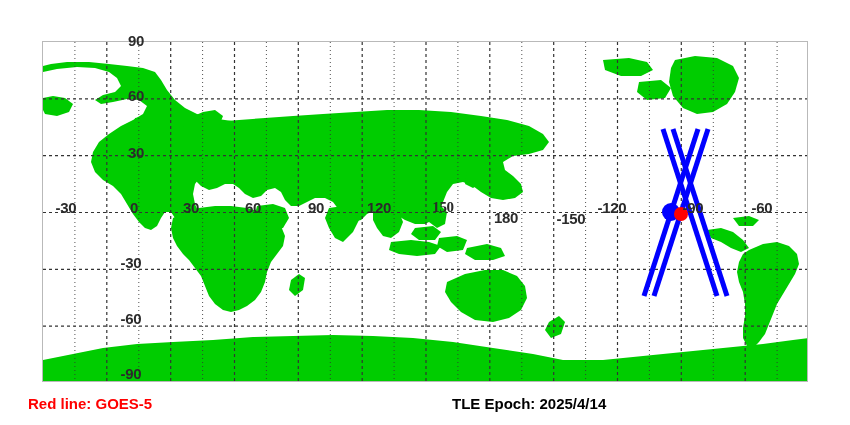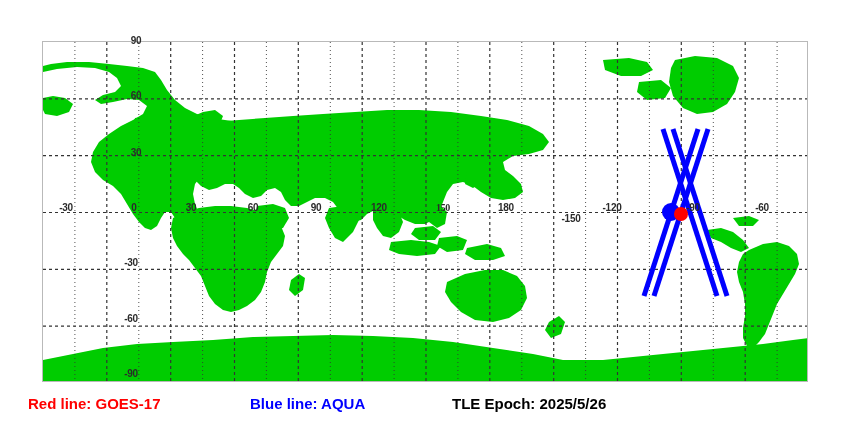--- a/index.html
+++ b/index.html
@@ -44,21 +44,21 @@
     position: absolute;
     left: 0;
     top: 0;
     width: 850px;
     height: 425px;
     pointer-events: none;
   }
   .axis-label {
     position: absolute;
     font-family: "Liberation Sans", sans-serif;
-    font-size: 10px;
+    font-size: 15px;
     font-weight: bold;
     color: #2b2b2b;
     white-space: nowrap;
     transform: translate(-50%, -50%);
     letter-spacing: -0.3px;
   }
   
   #legend {
     position: absolute;
     left: 0;
@@ -271,26 +271,25 @@
     <span class="axis-label" style="left:131px;top:318px;">-60</span>
     <span class="axis-label" style="left:131px;top:373px;">-90</span>
 
     <span class="axis-label" style="left:66px;top:207px;">-30</span>
     <span class="axis-label" style="left:134px;top:207px;">0</span>
     <span class="axis-label" style="left:191px;top:207px;">30</span>
     <span class="axis-label" style="left:253px;top:207px;">60</span>
     <span class="axis-label" style="left:316px;top:207px;">90</span>
     <span class="axis-label" style="left:379px;top:207px;">120</span>
     <span class="axis-label" style="left:443px;top:207px;font-family:Liberation Serif, serif;">150</span>
-    <span class="axis-label" style="left:506px;top:207px;">180</span>
+    <span class="axis-label" style="left:506px;top:217px;">180</span>
     <span class="axis-label" style="left:571px;top:218px;">-150</span>
     <span class="axis-label" style="left:612px;top:207px;">-120</span>
     <span class="axis-label" style="left:693px;top:207px;">-90</span>
     <span class="axis-label" style="left:762px;top:207px;">-60</span>
   </div>
 
   <div id="legend">
-    <span class="legend-item" id="legend-red">Red line: GOES-17</span>
-    <span class="legend-item" id="legend-blue">Blue line: AQUA</span>
-    <span class="legend-item" id="legend-epoch">TLE Epoch: 2025/5/26</span>
+    <span class="legend-item" id="legend-red">Red line: GOES-5</span>
+    <span class="legend-item" id="legend-epoch">TLE Epoch: 2025/4/14</span>
   </div>
 
 </div>
 
 </body></html>

